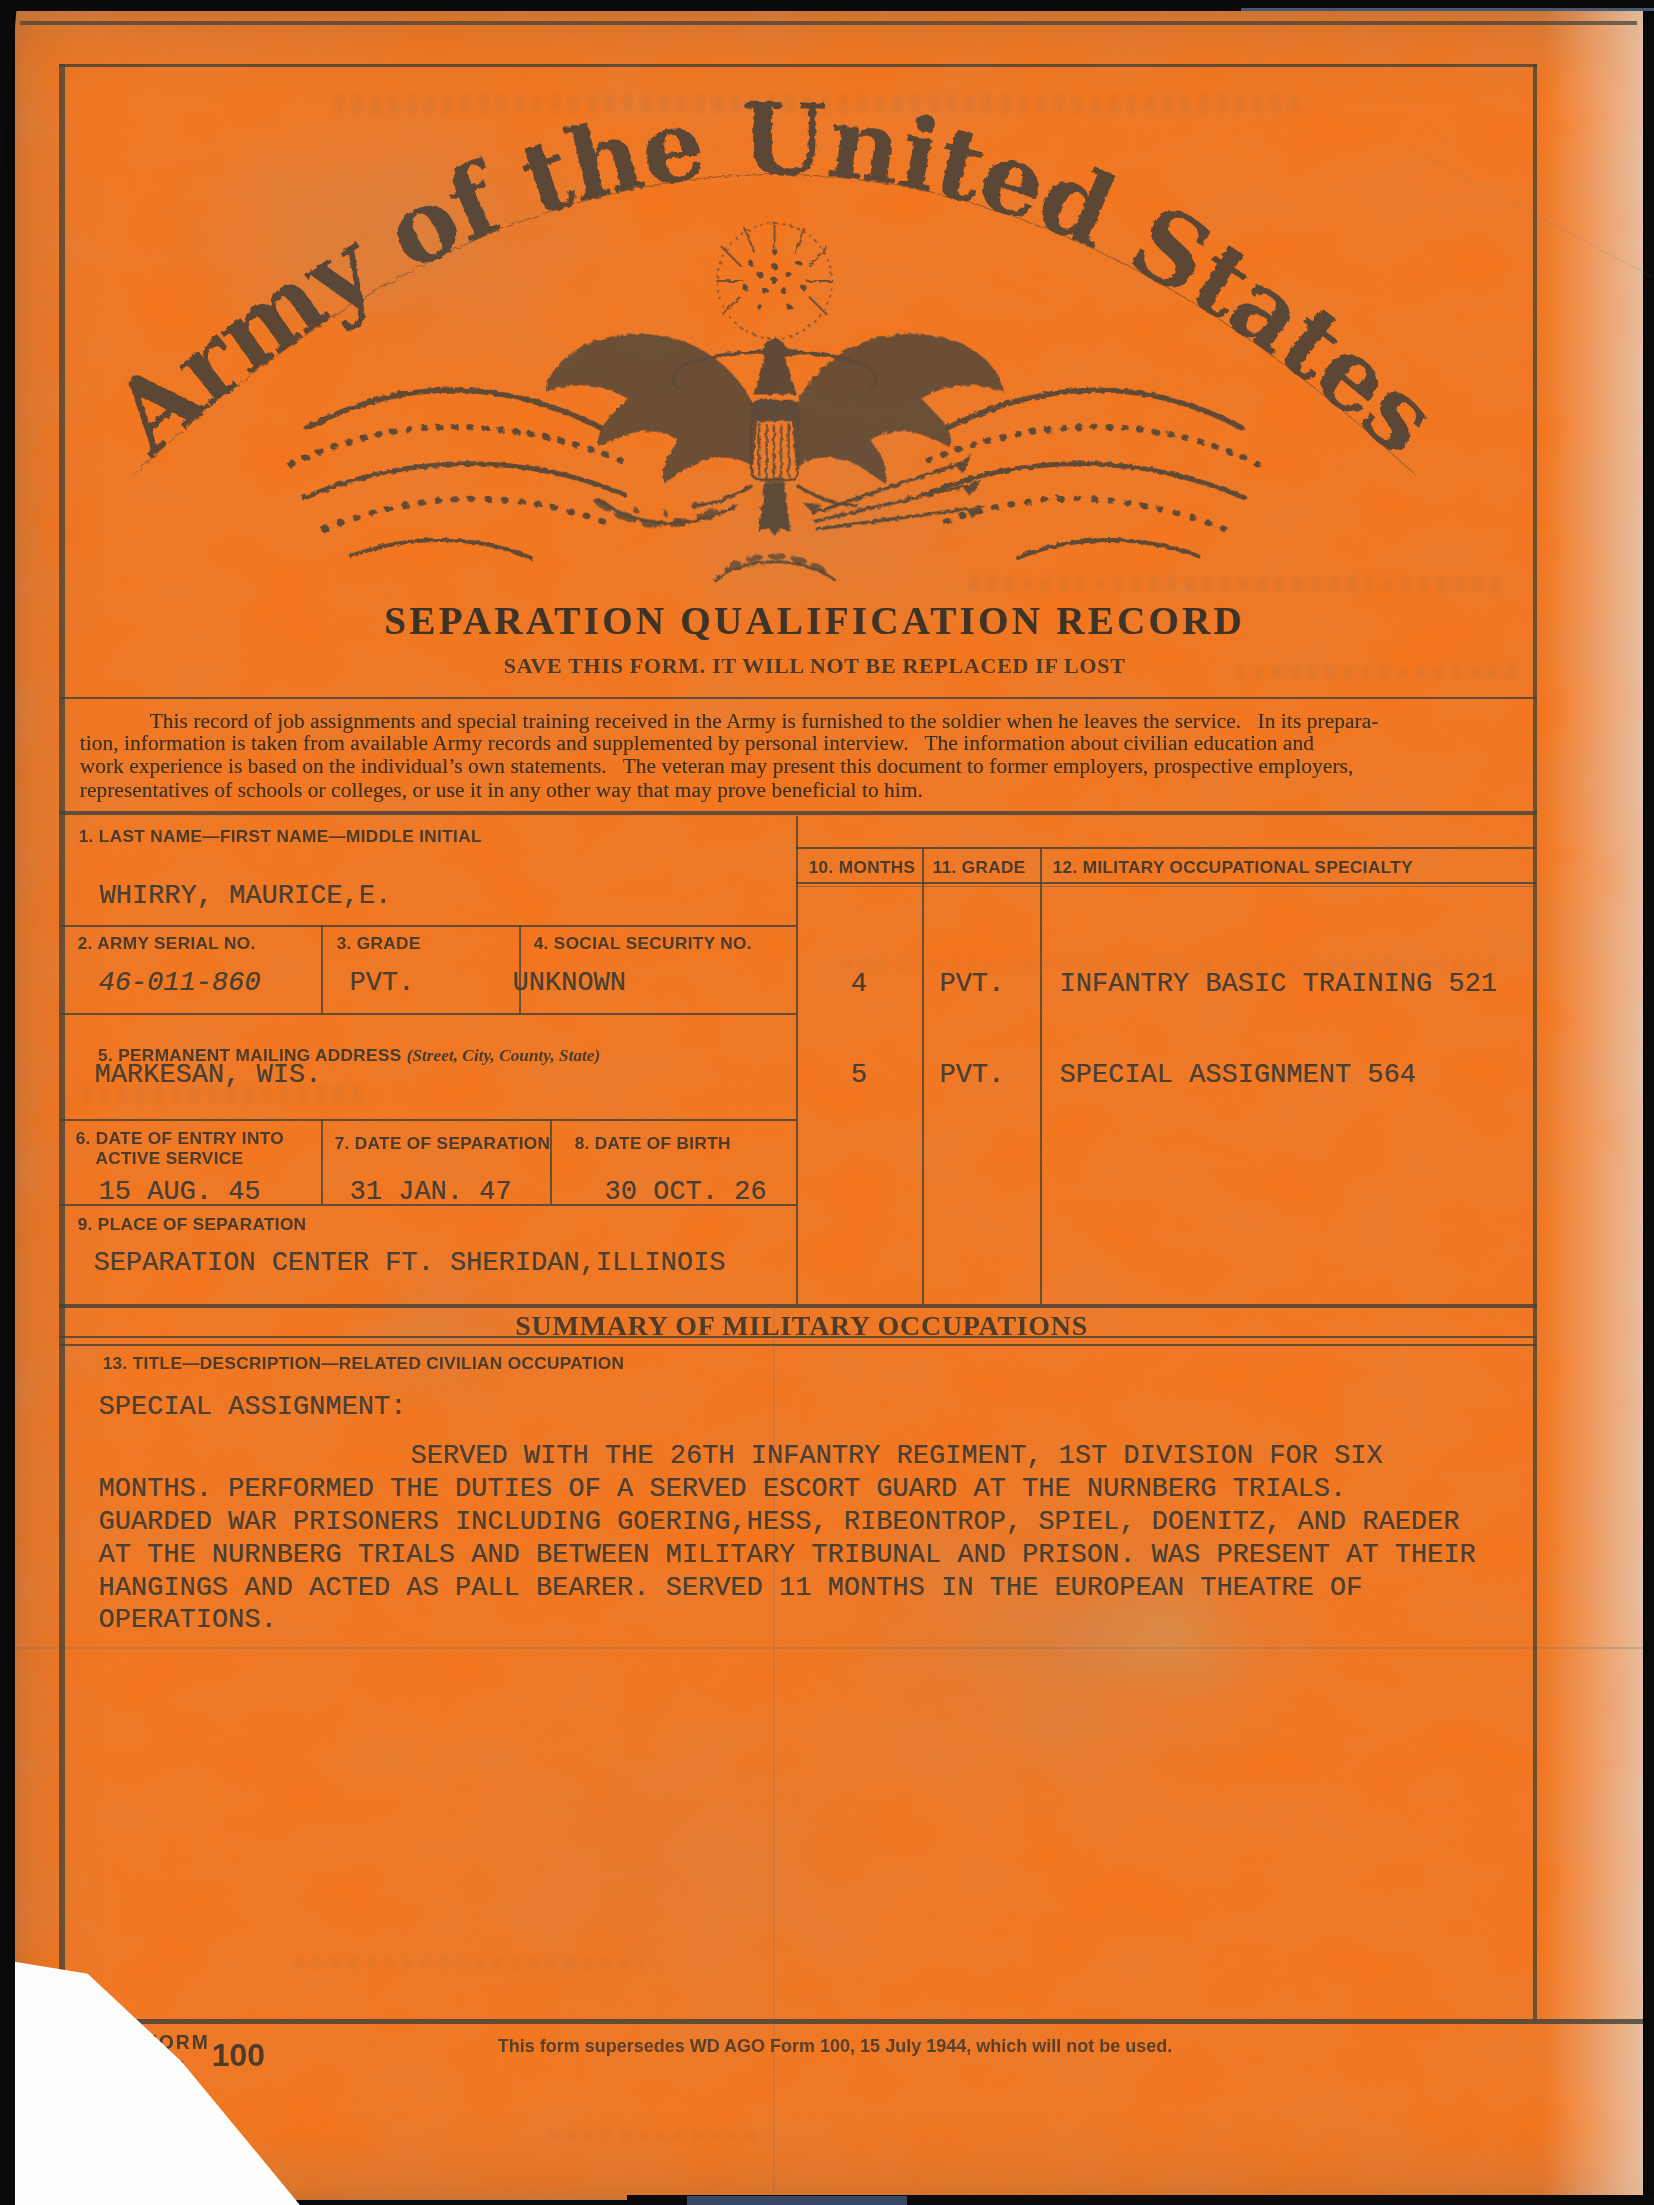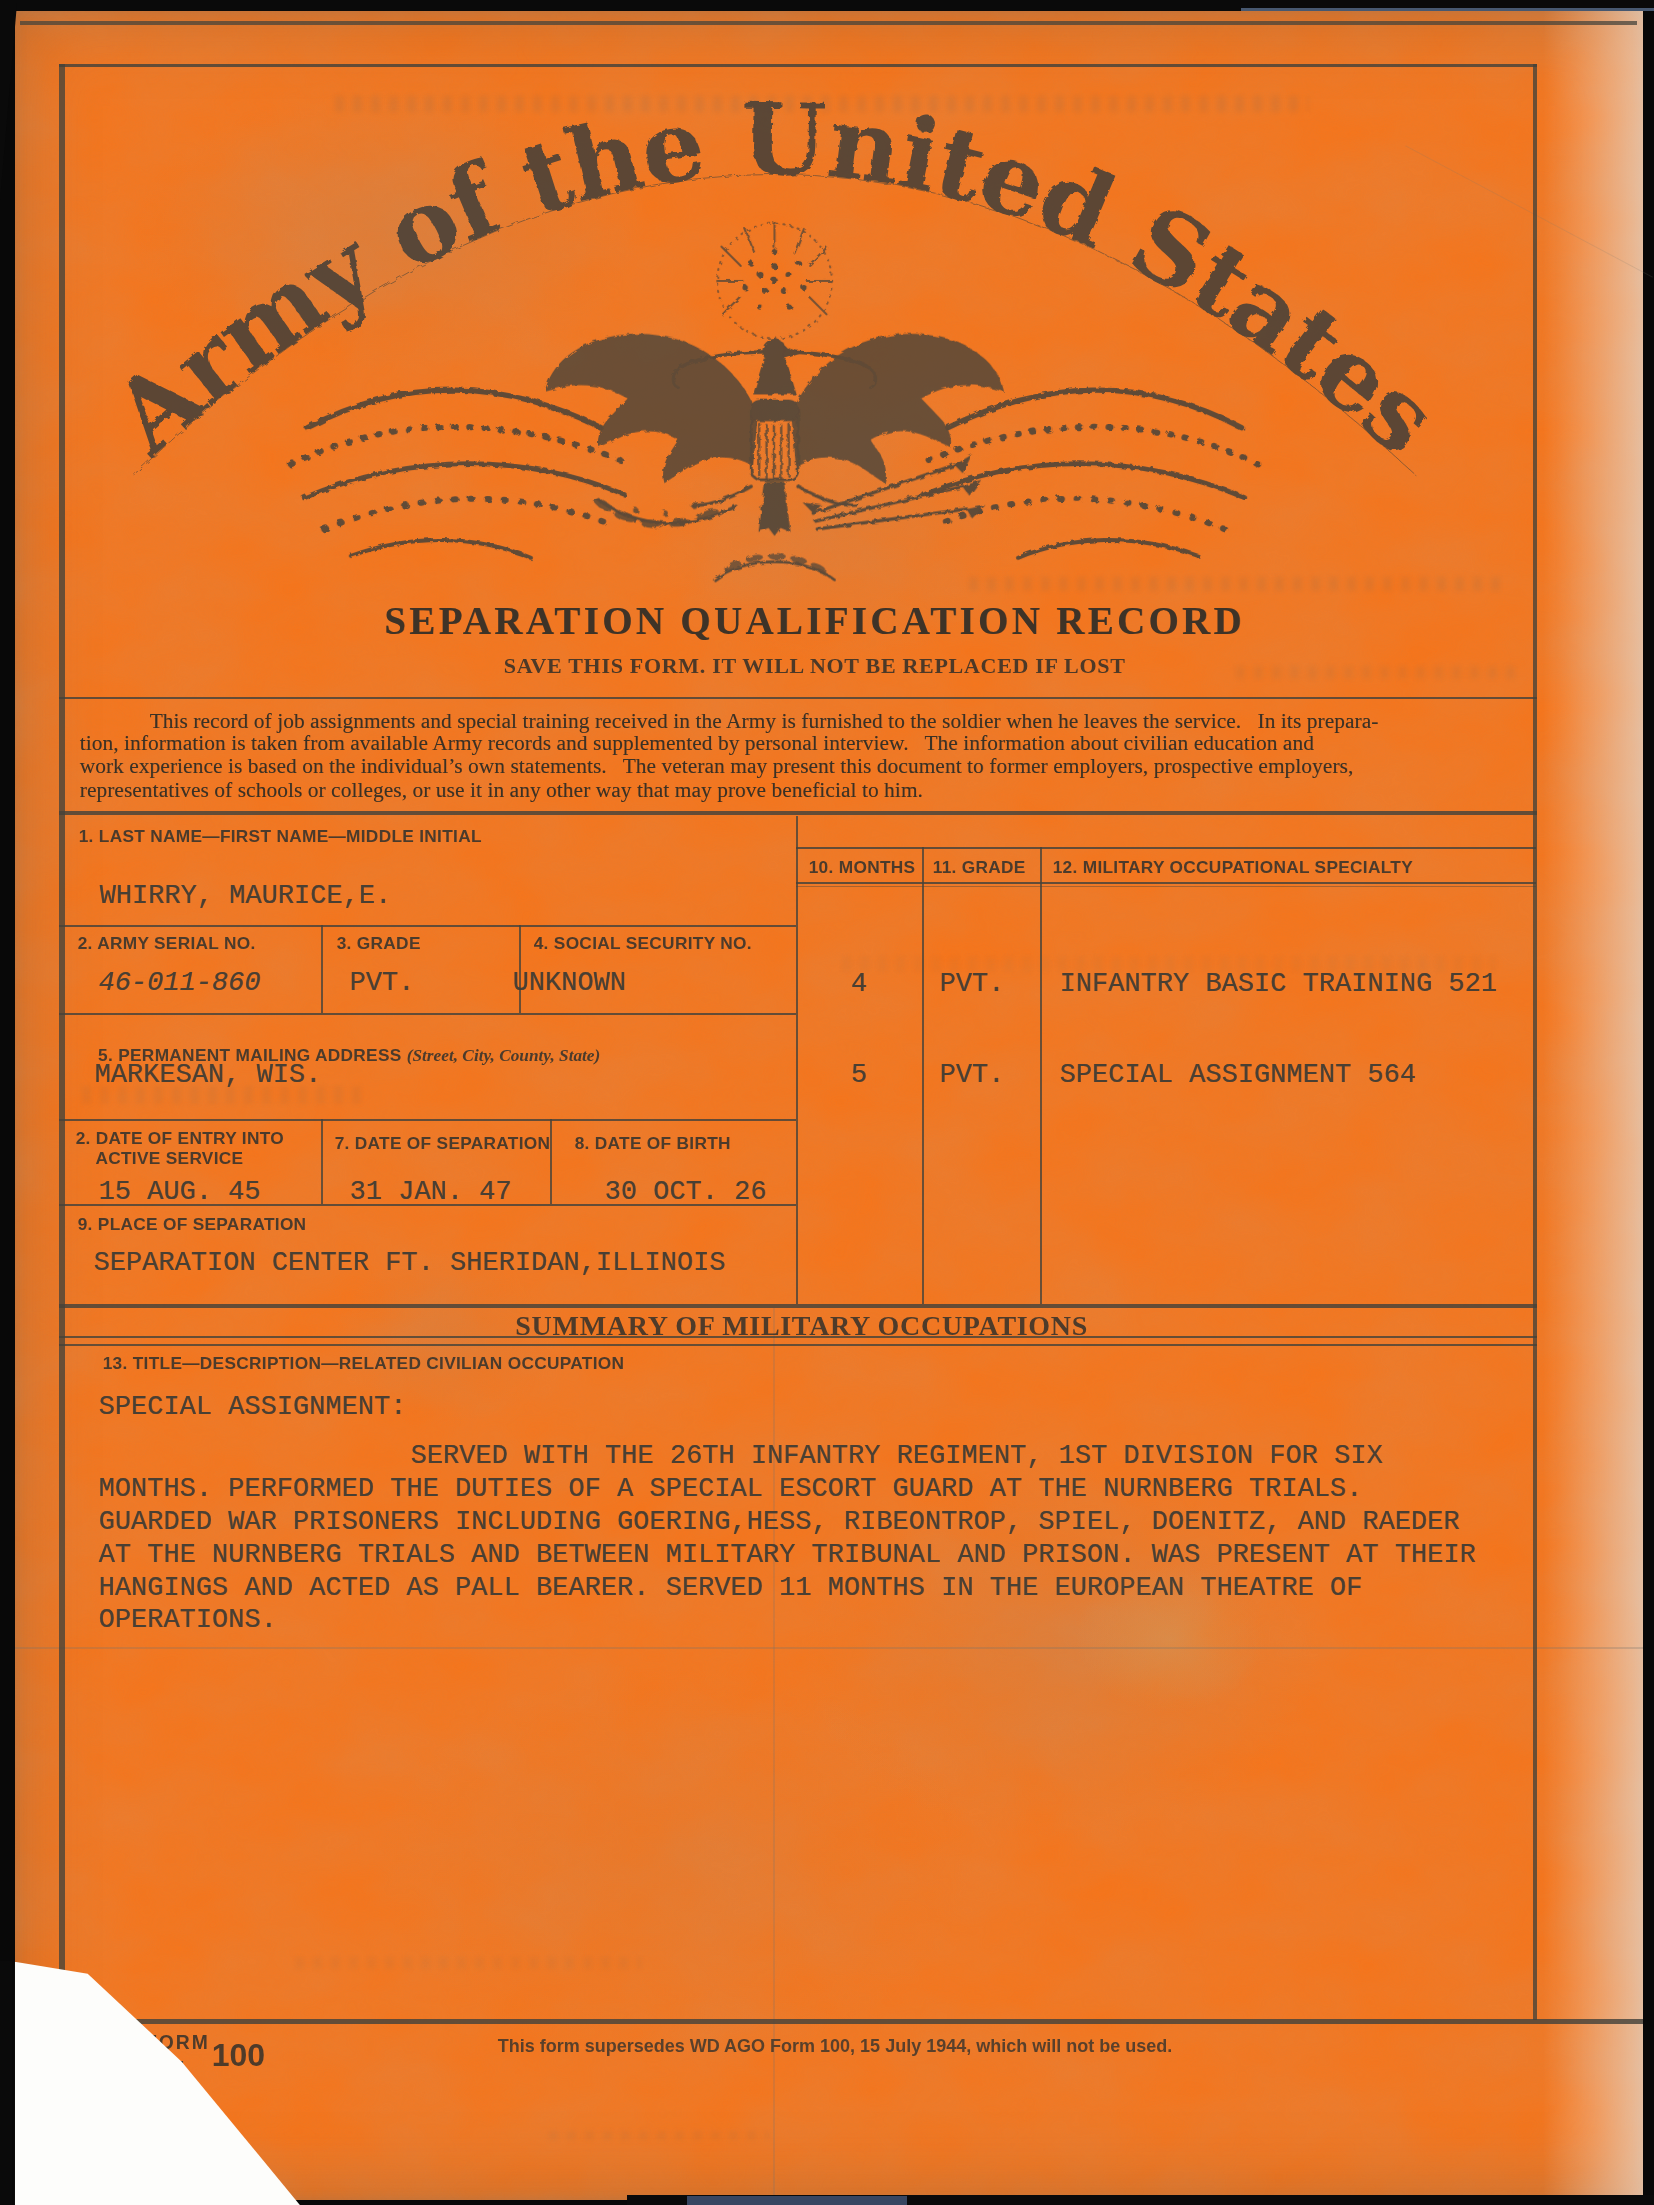--- a/index.html
+++ b/index.html
@@ -234,21 +234,21 @@
   <div class="hline" style="left:44px;top:1002px;width:737px;height:2.7px;"></div>
 
   <div class="lbl" style="left:63px;top:1014px;">
     <span>5. PERMANENT MAILING ADDRESS </span><span class="paren">(Street, City, County, State)</span>
   </div>
   <div class="typed" style="left:80px;top:1049px;">MARKESAN, WIS.</div>
   <div class="hline" style="left:44px;top:1108px;width:737px;height:2.7px;"></div>
 
   <div class="vline" style="left:306px;top:1108px;width:2px;height:85px;"></div>
   <div class="vline" style="left:535px;top:1108px;width:2px;height:85px;"></div>
-  <div class="lbl" style="left:61px;top:1117px;width:233px;">2. DATE OF ENTRY INTO
+  <div class="lbl" style="left:61px;top:1117px;width:233px;">6. DATE OF ENTRY INTO
     ACTIVE SERVICE</div>
   <div class="lbl" style="left:320px;top:1122px;">7. DATE OF SEPARATION</div>
   <div class="lbl" style="left:560px;top:1122px;">8. DATE OF BIRTH</div>
   <div class="typed" style="left:84px;top:1166px;">15 AUG. 45</div>
   <div class="typed" style="left:335px;top:1166px;">31 JAN. 47</div>
   <div class="typed" style="left:590px;top:1166px;">30 OCT. 26</div>
   <div class="hline" style="left:44px;top:1193px;width:737px;height:2.7px;"></div>
 
   <div class="lbl" style="left:63px;top:1203px;">9. PLACE OF SEPARATION</div>
   <div class="typed" style="left:79px;top:1237px;">SEPARATION CENTER FT. SHERIDAN,ILLINOIS</div>
@@ -271,21 +271,21 @@
   <div class="typed" style="left:1045px;top:1049px;">SPECIAL ASSIGNMENT 564</div>
 
   <div class="hline" style="left:44px;top:1293px;width:1478px;height:4px;"></div>
   <div class="band-title" style="top:1299px;left:50px;">SUMMARY OF MILITARY OCCUPATIONS</div>
   <div class="dline" style="left:44px;top:1325px;width:1478px;height:6px;"></div>
 
   <div class="lbl" style="left:60px;top:1342px;margin-left:28px;">13. TITLE—DESCRIPTION—RELATED CIVILIAN OCCUPATION</div>
   <div class="typed" style="left:84px;top:1381px;">SPECIAL ASSIGNMENT:</div>
 
   <div class="typed" style="left:84px;top:1430px;text-indent:312px;">SERVED WITH THE 26TH INFANTRY REGIMENT, 1ST DIVISION FOR SIX</div>
-  <div class="typed" style="left:84px;top:1463px;">MONTHS. PERFORMED THE DUTIES OF A SPECIAL ESCORT GUARD AT THE NURNBERG TRIALS.</div>
+  <div class="typed" style="left:84px;top:1463px;">MONTHS. PERFORMED THE DUTIES OF A SERVED ESCORT GUARD AT THE NURNBERG TRIALS.</div>
   <div class="typed" style="left:84px;top:1496px;">GUARDED WAR PRISONERS INCLUDING GOERING,HESS, RIBEONTROP, SPIEL, DOENITZ, AND RAEDER</div>
   <div class="typed" style="left:84px;top:1529px;">AT THE NURNBERG TRIALS AND BETWEEN MILITARY TRIBUNAL AND PRISON. WAS PRESENT AT THEIR</div>
   <div class="typed" style="left:84px;top:1562px;">HANGINGS AND ACTED AS PALL BEARER. SERVED 11 MONTHS IN THE EUROPEAN THEATRE OF</div>
   <div class="typed" style="left:84px;top:1594px;">OPERATIONS.</div>
 
   <div class="hline" style="left:0;top:2008px;width:1628px;height:5.3px;"></div>
   <div class="foot-sans" style="left:73px;top:2021px;font-size:19.3px;letter-spacing:2px;">AGO FORM</div>
   <div class="foot-sans" style="left:69px;top:2047px;font-size:18px;letter-spacing:5.3px;">UL 1945</div>
   <div class="foot-sans" style="left:197px;top:2026px;font-size:32px;">100</div>
   <div class="foot-note" style="left:483px;top:2025px;">This form supersedes WD AGO Form 100, 15 July 1944, which will not be used.</div>

